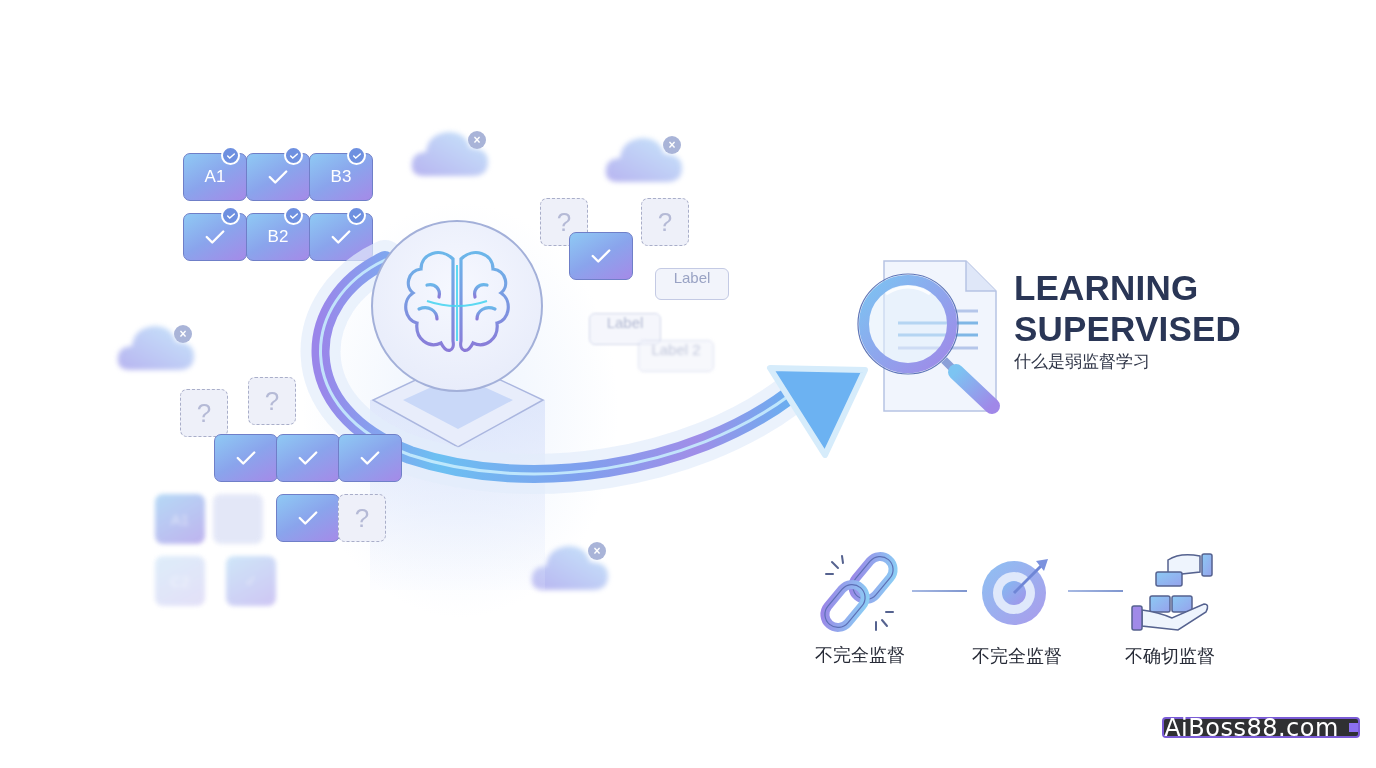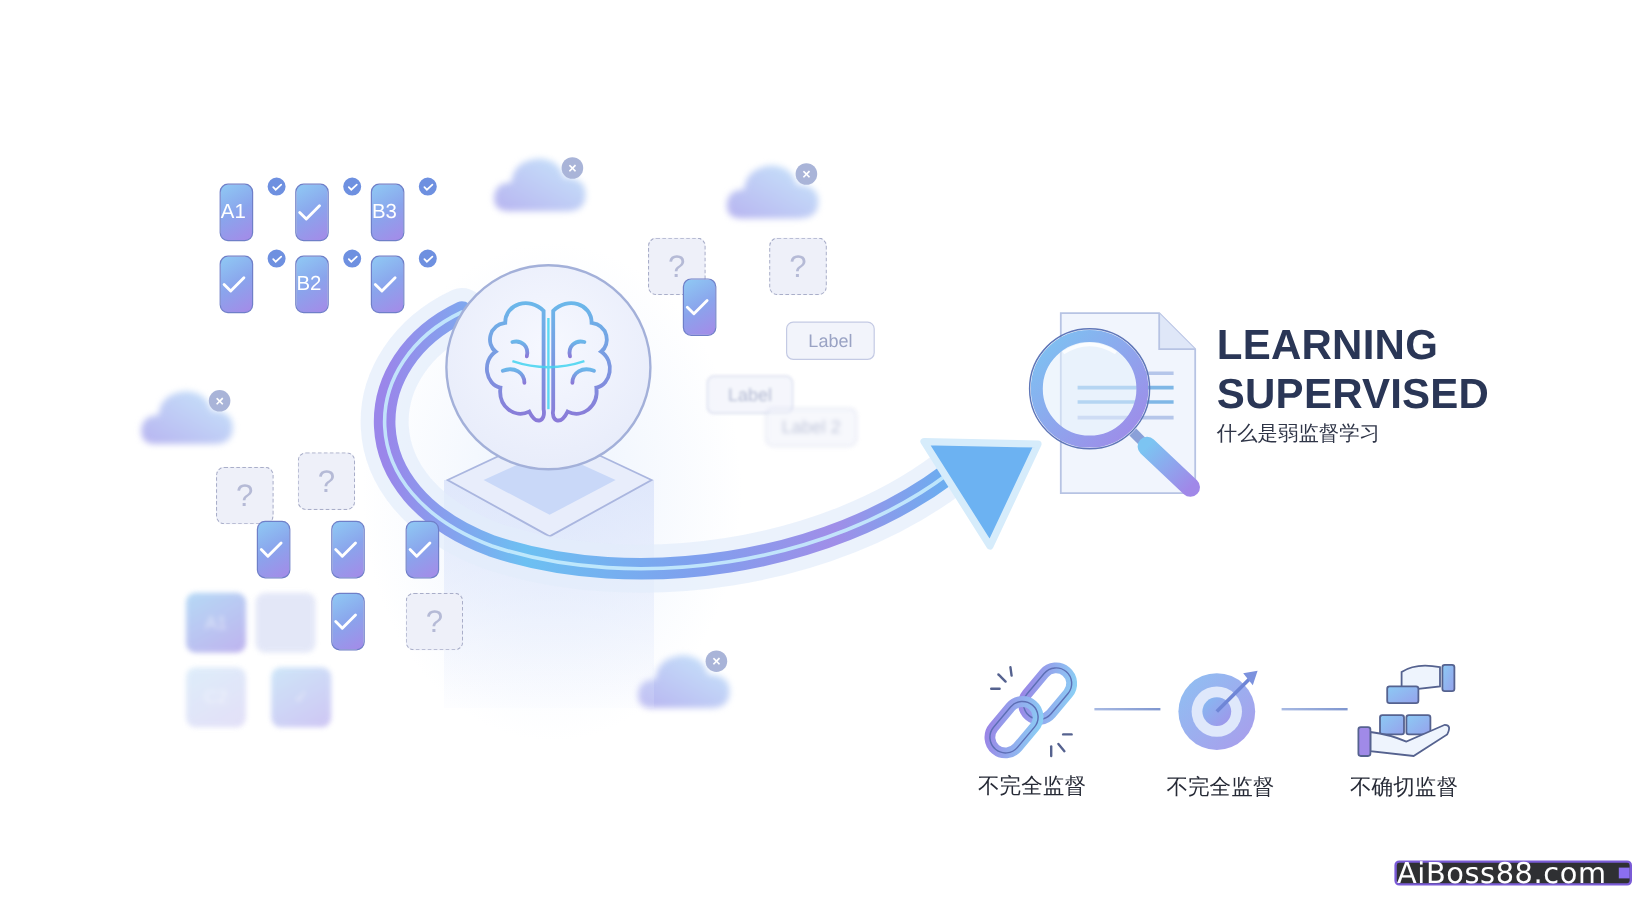--- a/index.html
+++ b/index.html
@@ -1,28 +1,28 @@
 <!DOCTYPE html>
 <html><head>
 <meta charset="utf-8">
 <style>
   html,body{margin:0;padding:0;}
   body{width:1376px;height:768px;position:relative;overflow:hidden;background:#ffffff;font-family:"Liberation Sans","DejaVu Sans",sans-serif;}
   .abs{position:absolute;}
-  .tile{position:absolute;width:28px;height:48px;border-radius:7px;box-sizing:border-box;border:1.5px solid #6f7fc8;
+  .tile{position:absolute;width:64px;height:48px;border-radius:7px;box-sizing:border-box;border:1.5px solid #6f7fc8;
         background:linear-gradient(150deg,#8fc9f4 0%,#8aa4ec 50%,#a58ae8 100%);
-        display:flex;align-items:center;color:#fff;font-size:17px;font-weight:400;}
+        display:flex;align-items:center;justify-content:center;color:#fff;font-size:17px;font-weight:400;}
   .tile .tick{width:22px;height:22px;}
   .badge{position:absolute;width:19px;height:19px;border-radius:50%;background:#6e90e0;border:2px solid #fff;box-sizing:border-box;display:flex;align-items:center;justify-content:center;}
   .ghost{position:absolute;width:48px;height:48px;border-radius:7px;box-sizing:border-box;border:1.6px dashed #a9aec9;background:#eef0f9;
          display:flex;align-items:center;justify-content:center;color:#b5bad6;font-size:26px;}
   .faded{position:absolute;width:50px;height:50px;border-radius:8px;filter:blur(2px);display:flex;align-items:center;justify-content:center;color:rgba(255,255,255,0.55);font-size:15px;}
   .cloud{position:absolute;filter:blur(2.5px);}
   .xbadge{position:absolute;width:18px;height:18px;border-radius:50%;background:#a9b4d8;display:flex;align-items:center;justify-content:center;color:#fff;font-size:12px;font-weight:700;}
-  .labelchip{position:absolute;border:1.6px solid #c4cae4;border-radius:6px;background:#f2f4fb;color:#9aa3c4;font-size:15px;display:flex;align-items:center;justify-content:center;box-sizing:border-box;}
+  .labelchip{position:absolute;border:1.6px solid #c4cae4;border-radius:6px;background:#f2f4fb;color:#9aa3c4;font-size:15px;display:flex;align-items:flex-start;justify-content:center;box-sizing:border-box;}
   .title-line{color:#2a3656;font-weight:700;font-size:35px;line-height:41px;letter-spacing:0.2px;}
   .subtitle{color:#2f3547;font-size:17px;}
   .cat-label{position:absolute;color:#262a36;font-size:18px;text-align:center;width:130px;}
   .connector{position:absolute;height:2px;background:linear-gradient(90deg,#a7b9e3,#7f96cf);}
   .brand{position:absolute;left:1162px;top:717px;width:198px;height:21px;background:#2f3033;border:2px solid #7a5bd6;border-radius:4px;box-sizing:border-box;display:flex;align-items:center;justify-content:center;gap:10px;}
   .brand-text{color:#ffffff;font-size:24px;font-family:"DejaVu Sans",sans-serif;letter-spacing:0.5px;}
   .brand-sq{width:9px;height:9px;background:#8b6ff0;}
 </style>
 </head>
 <body>

